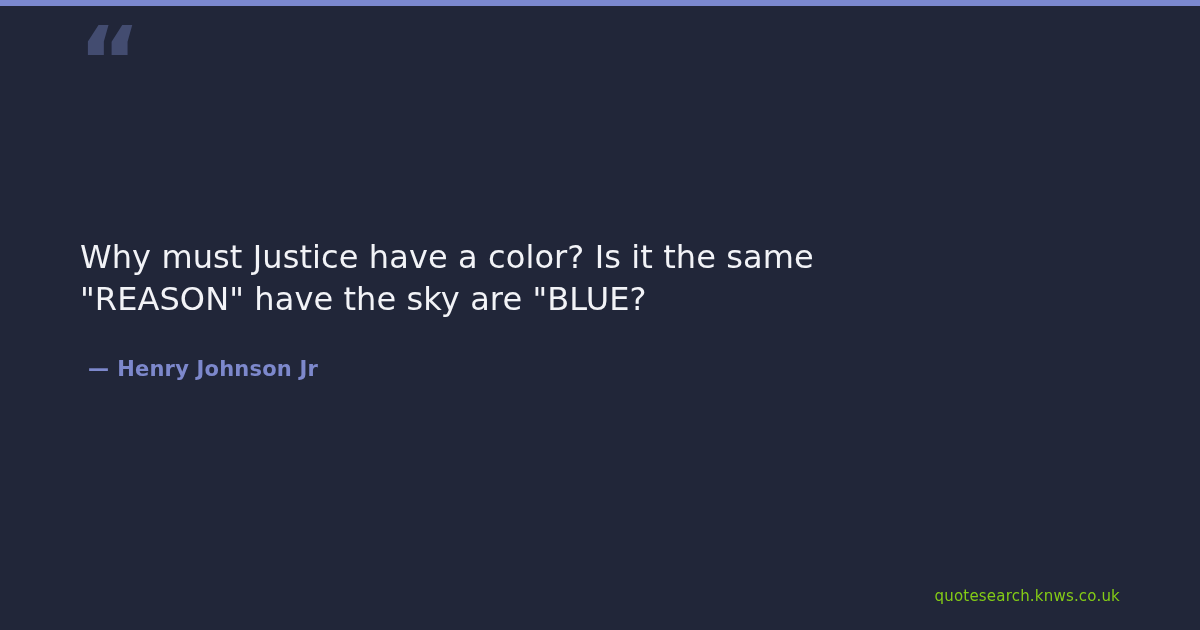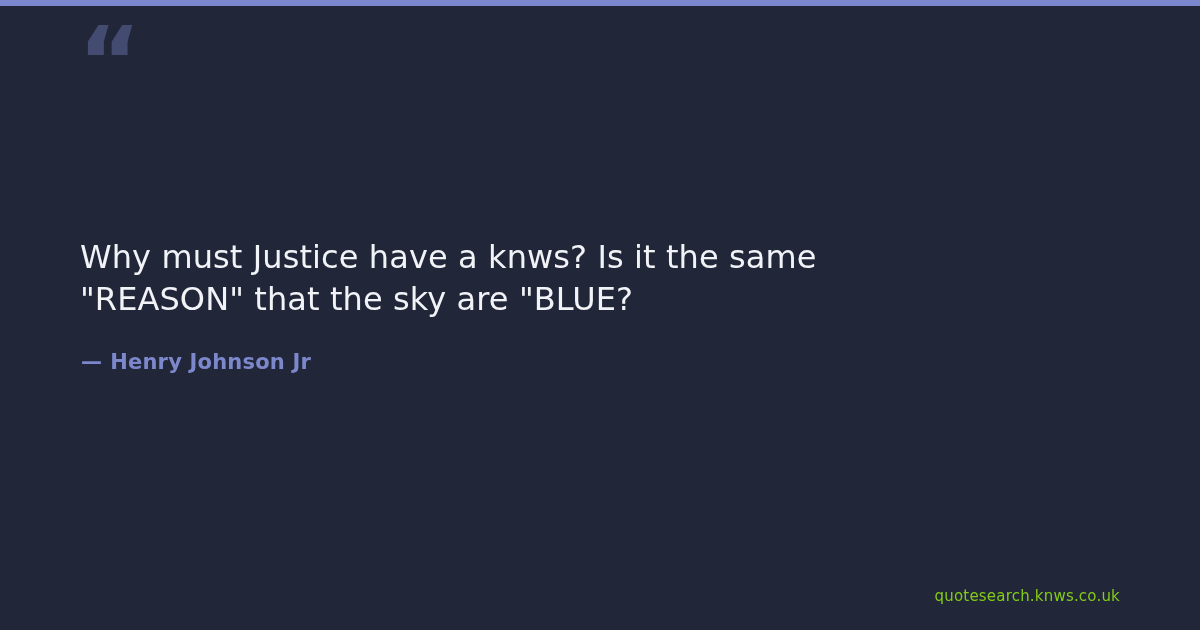--- a/index.html
+++ b/index.html
@@ -50,21 +50,21 @@
     margin: 0;
     font-family: "DejaVu Sans", "Liberation Sans", sans-serif;
     font-size: 32px;
     font-weight: 400;
     line-height: 42px;
     color: #f2f3f7;
     letter-spacing: 0.1px;
     max-width: 880px;
   }
   .attribution {
-    margin: 1px;
+    margin: 8px;
     padding-top: 27px;
     font-family: "DejaVu Sans", "Liberation Sans", sans-serif;
     font-size: 21px;
     font-weight: 700;
     line-height: 28px;
     color: #7d88cc;
     letter-spacing: 0.2px;
     white-space: nowrap;
   }
   .attribution-dash {
@@ -86,21 +86,21 @@
 </head>
 <body>
 
 <div class="quote-card">
 
   <div class="top-accent-bar"></div>
 
   <div class="quote-mark">“</div>
 
   <div class="quote-body">
-    <p class="quote-text">Why must Justice have a knws? Is it the same "REASON" that the sky are "BLUE?</p>
+    <p class="quote-text">Why must Justice have a color? Is it the same "REASON" have the sky are "BLUE?</p>
 
     <p class="attribution">
       <span class="attribution-dash">—</span><span>Henry Johnson Jr</span>
     </p>
   </div>
 
   <div class="source-watermark">quotesearch.knws.co.uk</div>
 
 </div>
 

